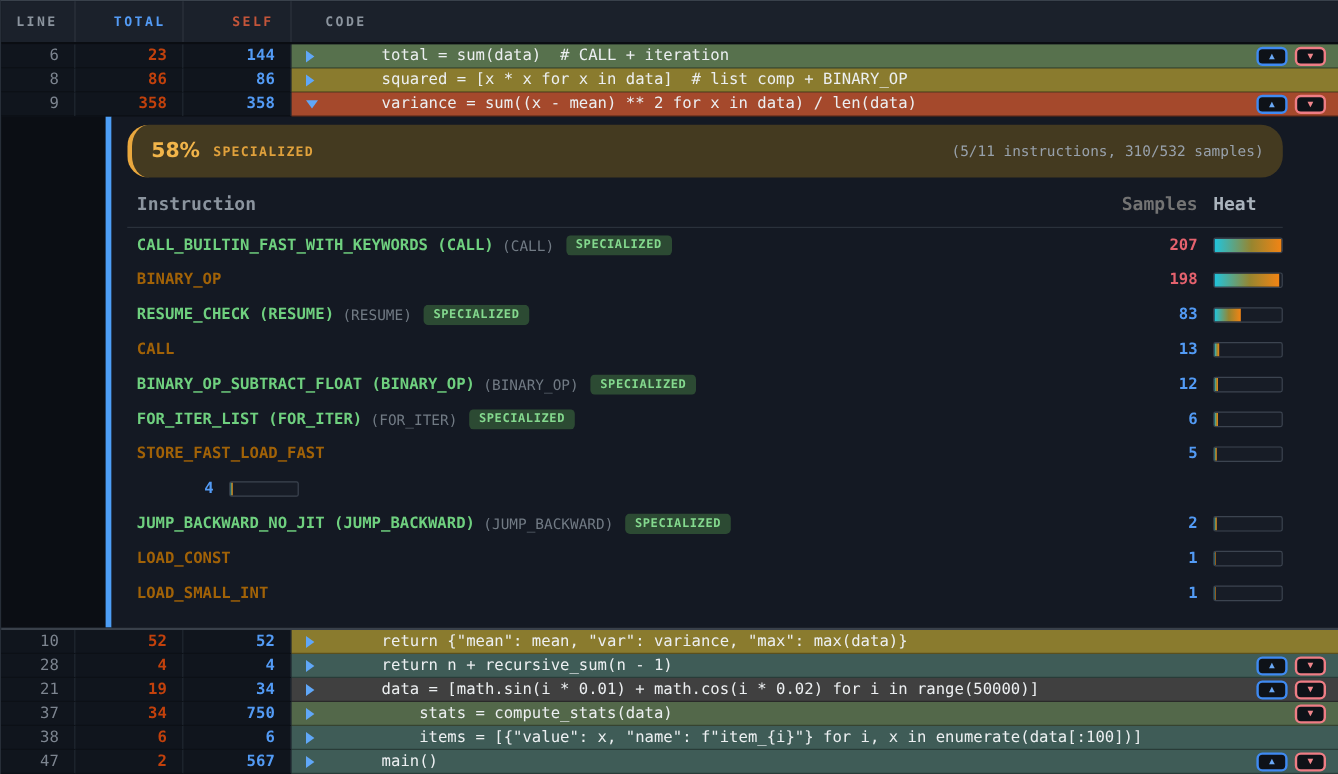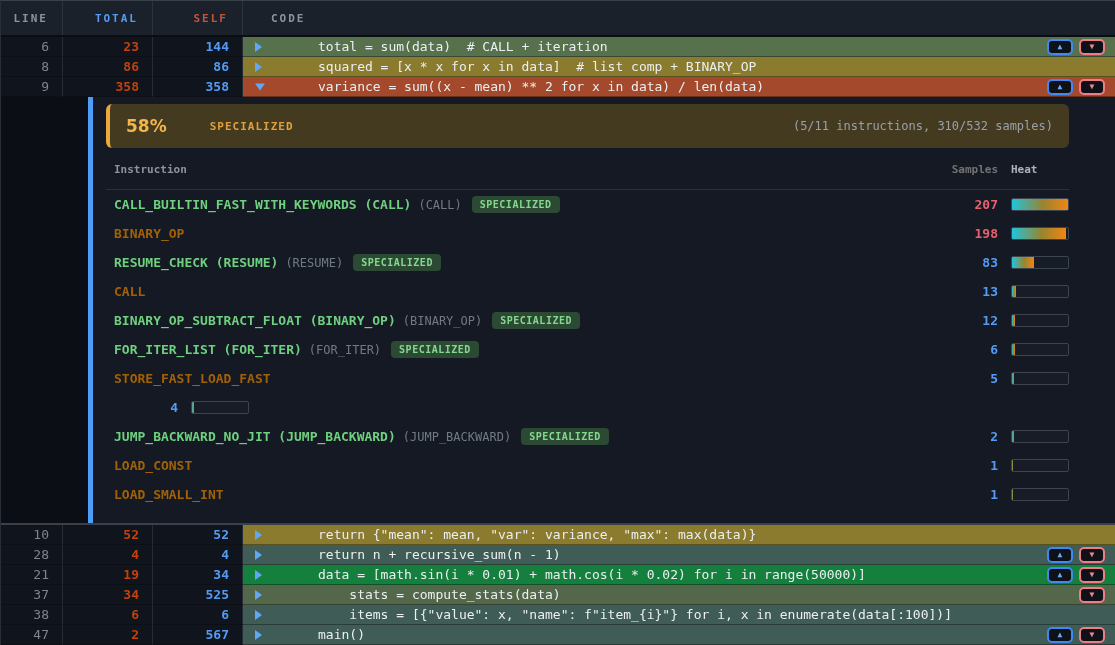--- a/index.html
+++ b/index.html
@@ -56,30 +56,30 @@
   }
   .navbtn.up { border: 2px solid #3f8af2; color: #6aa9f7; }
   .navbtn.down { border: 2px solid #ef7d85; color: #f0868c; }
 
   
   .detail-wrap { display: flex; height: 426px; overflow: hidden; }
   .detail-gutter { width: 92px; background: #0b0e14; border-right: 5px solid #4d9ef6; flex: none; }
   .detail-panel { flex: 1; background: #141923; padding: 7px 46px 0 13px; overflow: hidden; }
 
   .banner {
-    height: 44px; background: #443a20; border-left: 4px solid #eaa83e; border-radius: 6px;
-    display: flex; align-items: center; padding: 3px 16px; gap: 32px;
+    height: 44px; background: #443a20; border-left: 4px solid #eaa83e; border-radius: 18px;
+    display: flex; align-items: center; padding: 3px 16px;
   }
   .banner-pct { font-size: 17px; font-weight: bold; color: #f2b54a; font-family: "DejaVu Sans", sans-serif; }
   .banner-label { font-size: 11px; font-weight: bold; color: #e0a13c; letter-spacing: 1px; margin-left: 11px; }
   .banner-summary { margin-left: auto; font-size: 12px; color: #98a1ab; }
 
   .tbl-head {
     display: flex; align-items: center; height: 40px; margin-top: 2px;
-    border-bottom: 1px solid #2a313b; font-size: 11px; font-weight: bold;
+    border-bottom: 1px solid #2a313b; font-size: 15px; font-weight: bold;
   }
   .th-instruction { flex: 1; color: #8b949e; padding-left: 8px; }
   .th-samples { width: 72px; text-align: right; color: #737373; }
   .th-heat { width: 58px; margin-left: 13px; text-align: left; color: #aab3bc; }
 
   .irow { display: flex; align-items: center; height: 29px; }
   .iname { flex: 1; padding-left: 8px; display: flex; align-items: center; white-space: nowrap; overflow: hidden; }
   .iname .nm { font-size: 13px; font-weight: bold; color: #a16207; }
   .iname.spec .nm { color: #6fd07f; }
   .iname .base { font-size: 12px; color: #717a84; margin-left: 7px; }
@@ -268,26 +268,26 @@
       <div class="rowgrid">
         <div class="gut line">28</div>
         <div class="gut self">4</div>
         <div class="gut total">4</div>
         <div class="codecell" style="background: rgb(63, 92, 87);"><span class="toggle collapsed"></span><div class="codetext">return n + recursive_sum(n - 1)</div><span class="navbtns"><span class="navbtn up">▲</span><span class="navbtn down">▼</span></span></div>
       </div>
       <div class="rowgrid">
         <div class="gut line">21</div>
         <div class="gut self">19</div>
         <div class="gut total">34</div>
-        <div class="codecell" style="background: #15803d;"><span class="toggle collapsed"></span><div class="codetext">data = [math.sin(i * 0.01) + math.cos(i * 0.02) for i in range(50000)]</div><span class="navbtns"><span class="navbtn up">▲</span><span class="navbtn down">▼</span></span></div>
+        <div class="codecell" style="background: #404040;"><span class="toggle collapsed"></span><div class="codetext">data = [math.sin(i * 0.01) + math.cos(i * 0.02) for i in range(50000)]</div><span class="navbtns"><span class="navbtn up">▲</span><span class="navbtn down">▼</span></span></div>
       </div>
       <div class="rowgrid">
         <div class="gut line">37</div>
         <div class="gut self">34</div>
-        <div class="gut total">525</div>
+        <div class="gut total">750</div>
         <div class="codecell" style="background: rgb(83, 104, 74);"><span class="toggle collapsed"></span><div class="codetext">    stats = compute_stats(data)</div><span class="navbtns"><span class="navbtn down">▼</span></span></div>
       </div>
       <div class="rowgrid">
         <div class="gut line">38</div>
         <div class="gut self">6</div>
         <div class="gut total">6</div>
         <div class="codecell" style="background: rgb(63, 92, 87);"><span class="toggle collapsed"></span><div class="codetext">    items = [{"value": x, "name": f"item_{i}"} for i, x in enumerate(data[:100])]</div></div>
       </div>
       <div class="rowgrid">
         <div class="gut line">47</div>

